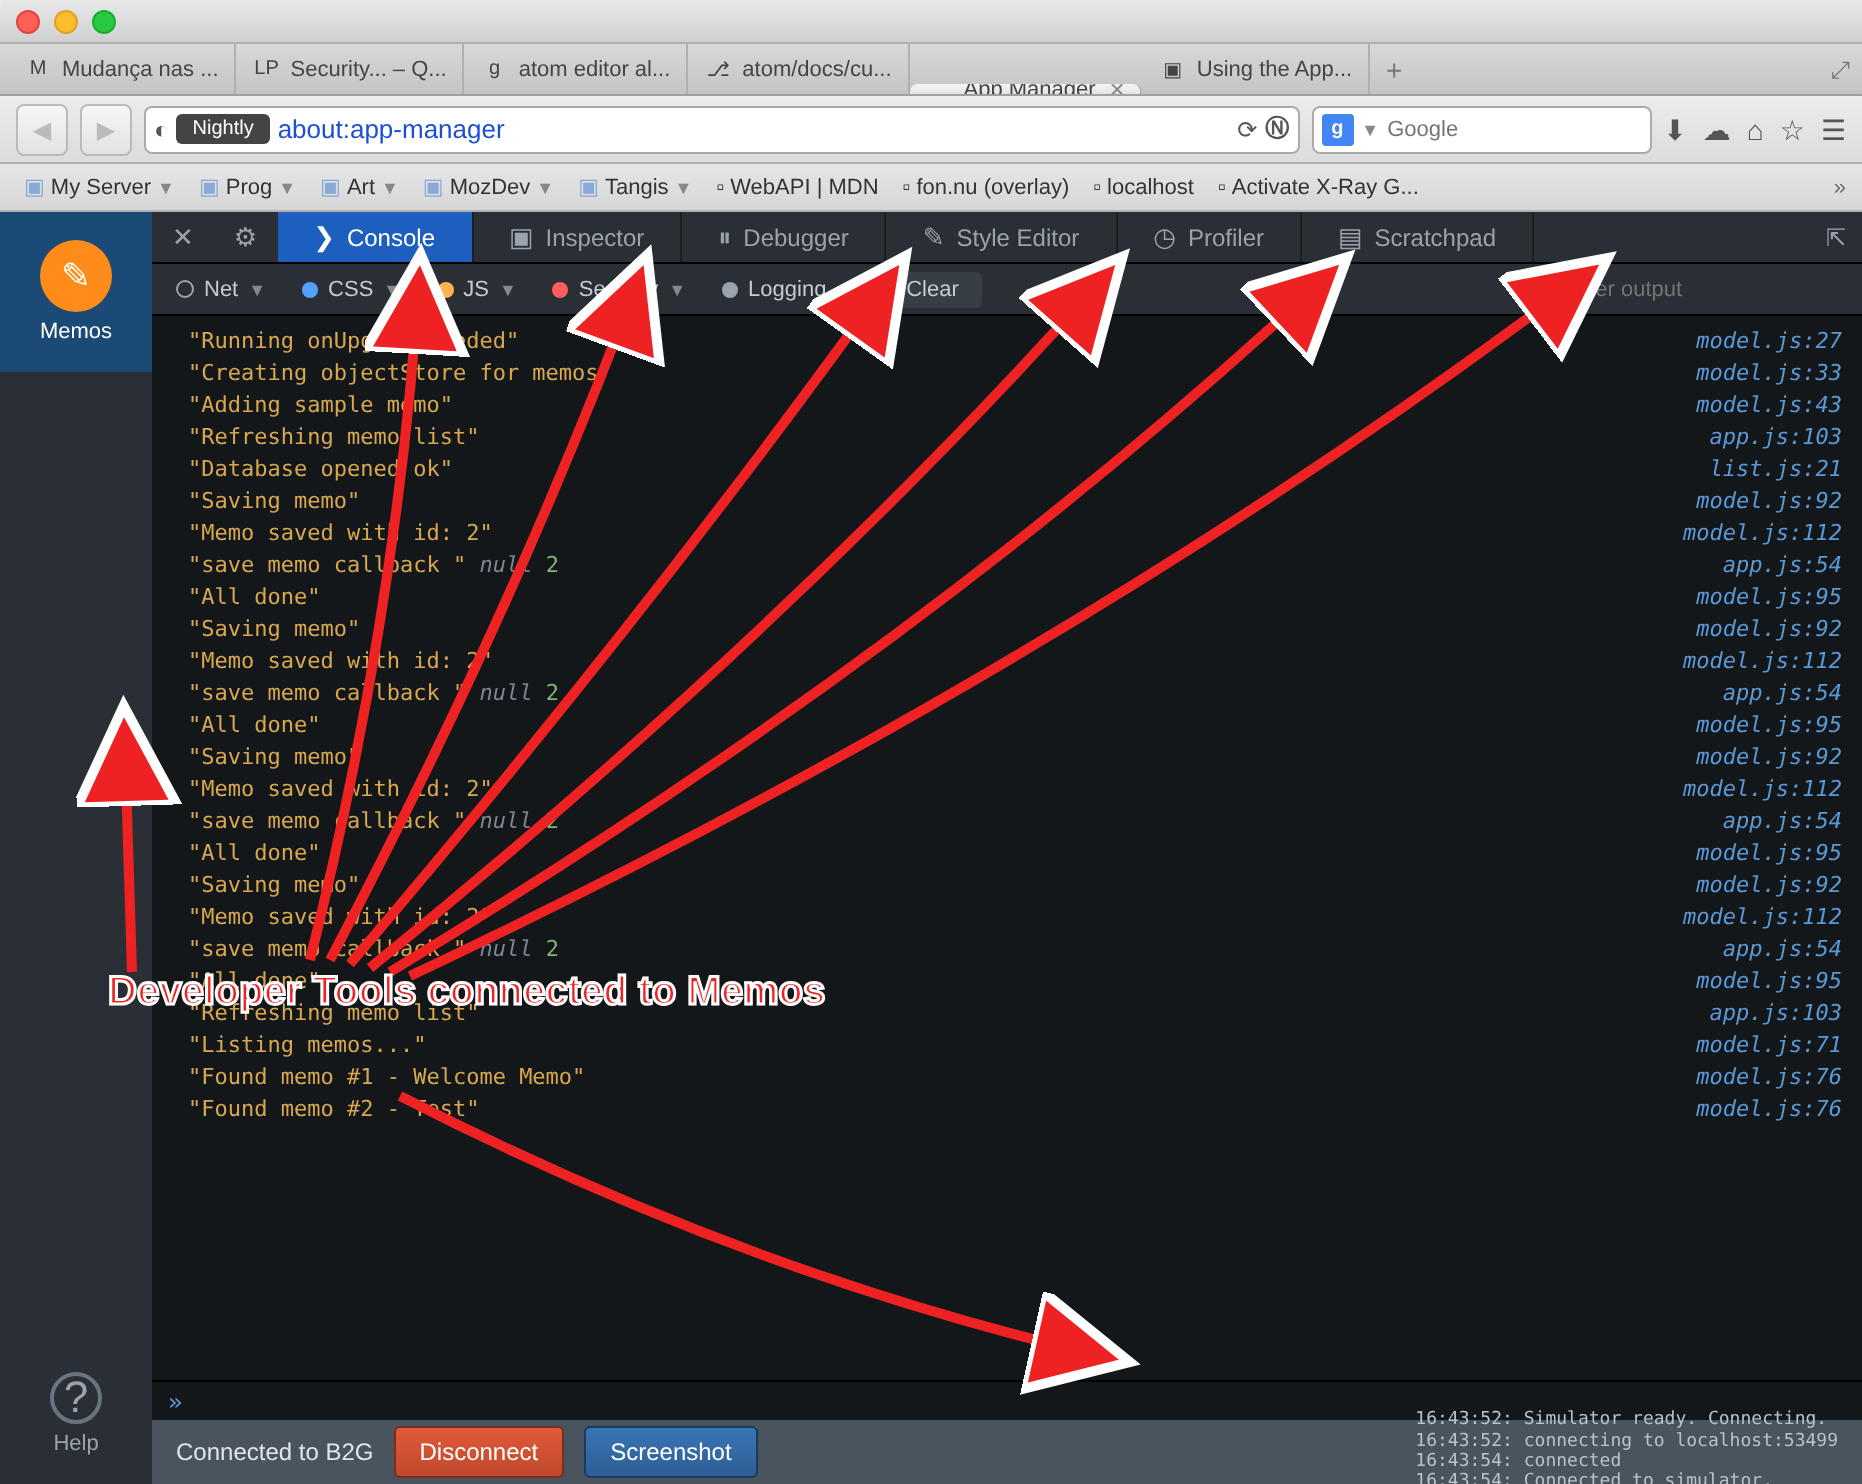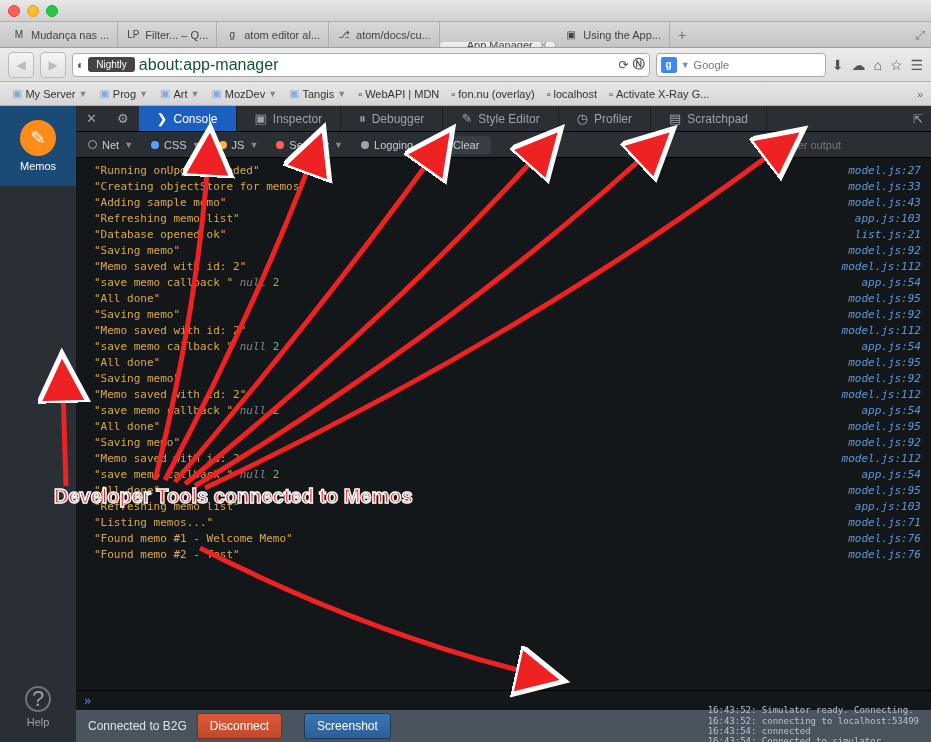--- a/index.html
+++ b/index.html
@@ -78,21 +78,21 @@
   height: 24px;
   border: 1px solid #aaa;
   border-radius: 4px;
   background: #fff;
   display: flex;
   align-items: center;
   padding: 0 4px;
   gap: 4px;
 }
 .identity { background:#444; color:#fff; font-size:10px; padding:2px 8px; border-radius:3px; }
-.urltext { flex:1; font-size:16px; color:#14532d; }
+.urltext { flex:1; font-size:13px; color:#1d4ed8; }
 .url-icon { color:#555; font-size:12px; }
 .searchbar {
   width: 170px; height:24px; border:1px solid #aaa; border-radius:4px; background:#fff;
   display:flex; align-items:center; padding:0 4px; gap:4px; font-size:11px; color:#888;
 }
 .g-badge { background:#4285f4; color:#fff; width:16px; height:16px; font-size:10px; border-radius:2px; display:flex; align-items:center; justify-content:center; font-weight:bold; }
 .toolbar-icons { display:flex; gap:8px; color:#555; }
 .toolbar-icons span { font-size:14px; }
 
 
@@ -220,21 +220,21 @@
   height:32px;
   background:#4a545e;
   display:flex;
   align-items:center;
   padding:0 12px;
   gap:10px;
   color:#dfe5ea;
   font-size:12px;
 }
 .btn-red { background:linear-gradient(#e05a3a,#c0482c); color:#fff; padding:5px 12px; border-radius:3px; border:1px solid #7a2e1c; font-size:12px; cursor:pointer; }
-.btn-blue { background:linear-gradient(#3a75b6,#2d5e94); color:#fff; padding:5px 12px; border-radius:3px; border:1px solid #1c3a5e; font-size:12px; cursor:pointer;margin-left:12px; }
+.btn-blue { background:linear-gradient(#3a75b6,#2d5e94); color:#fff; padding:5px 12px; border-radius:3px; border:1px solid #1c3a5e; font-size:12px; cursor:pointer; }
 .sim-log {
   margin-left:auto;
   font-family:Menlo,Consolas,monospace;
   font-size:9px;
   color:#b8c2cc;
   line-height:1.15;
   white-space:pre;
 }
 
 
@@ -263,21 +263,21 @@
   </div>
 </div>
 
 <div class="browser-tabs" id="browser-tabs">
     <div class="browser-tab">
       <span class="favicon">M</span>
       <span>Mudança nas ...</span>
     </div>
     <div class="browser-tab">
       <span class="favicon">LP</span>
-      <span>Filter... – Q...</span>
+      <span>Security... – Q...</span>
     </div>
     <div class="browser-tab">
       <span class="favicon">g</span>
       <span>atom editor al...</span>
     </div>
     <div class="browser-tab">
       <span class="favicon">⎇</span>
       <span>atom/docs/cu...</span>
     </div>
     <div class="browser-tab active">

